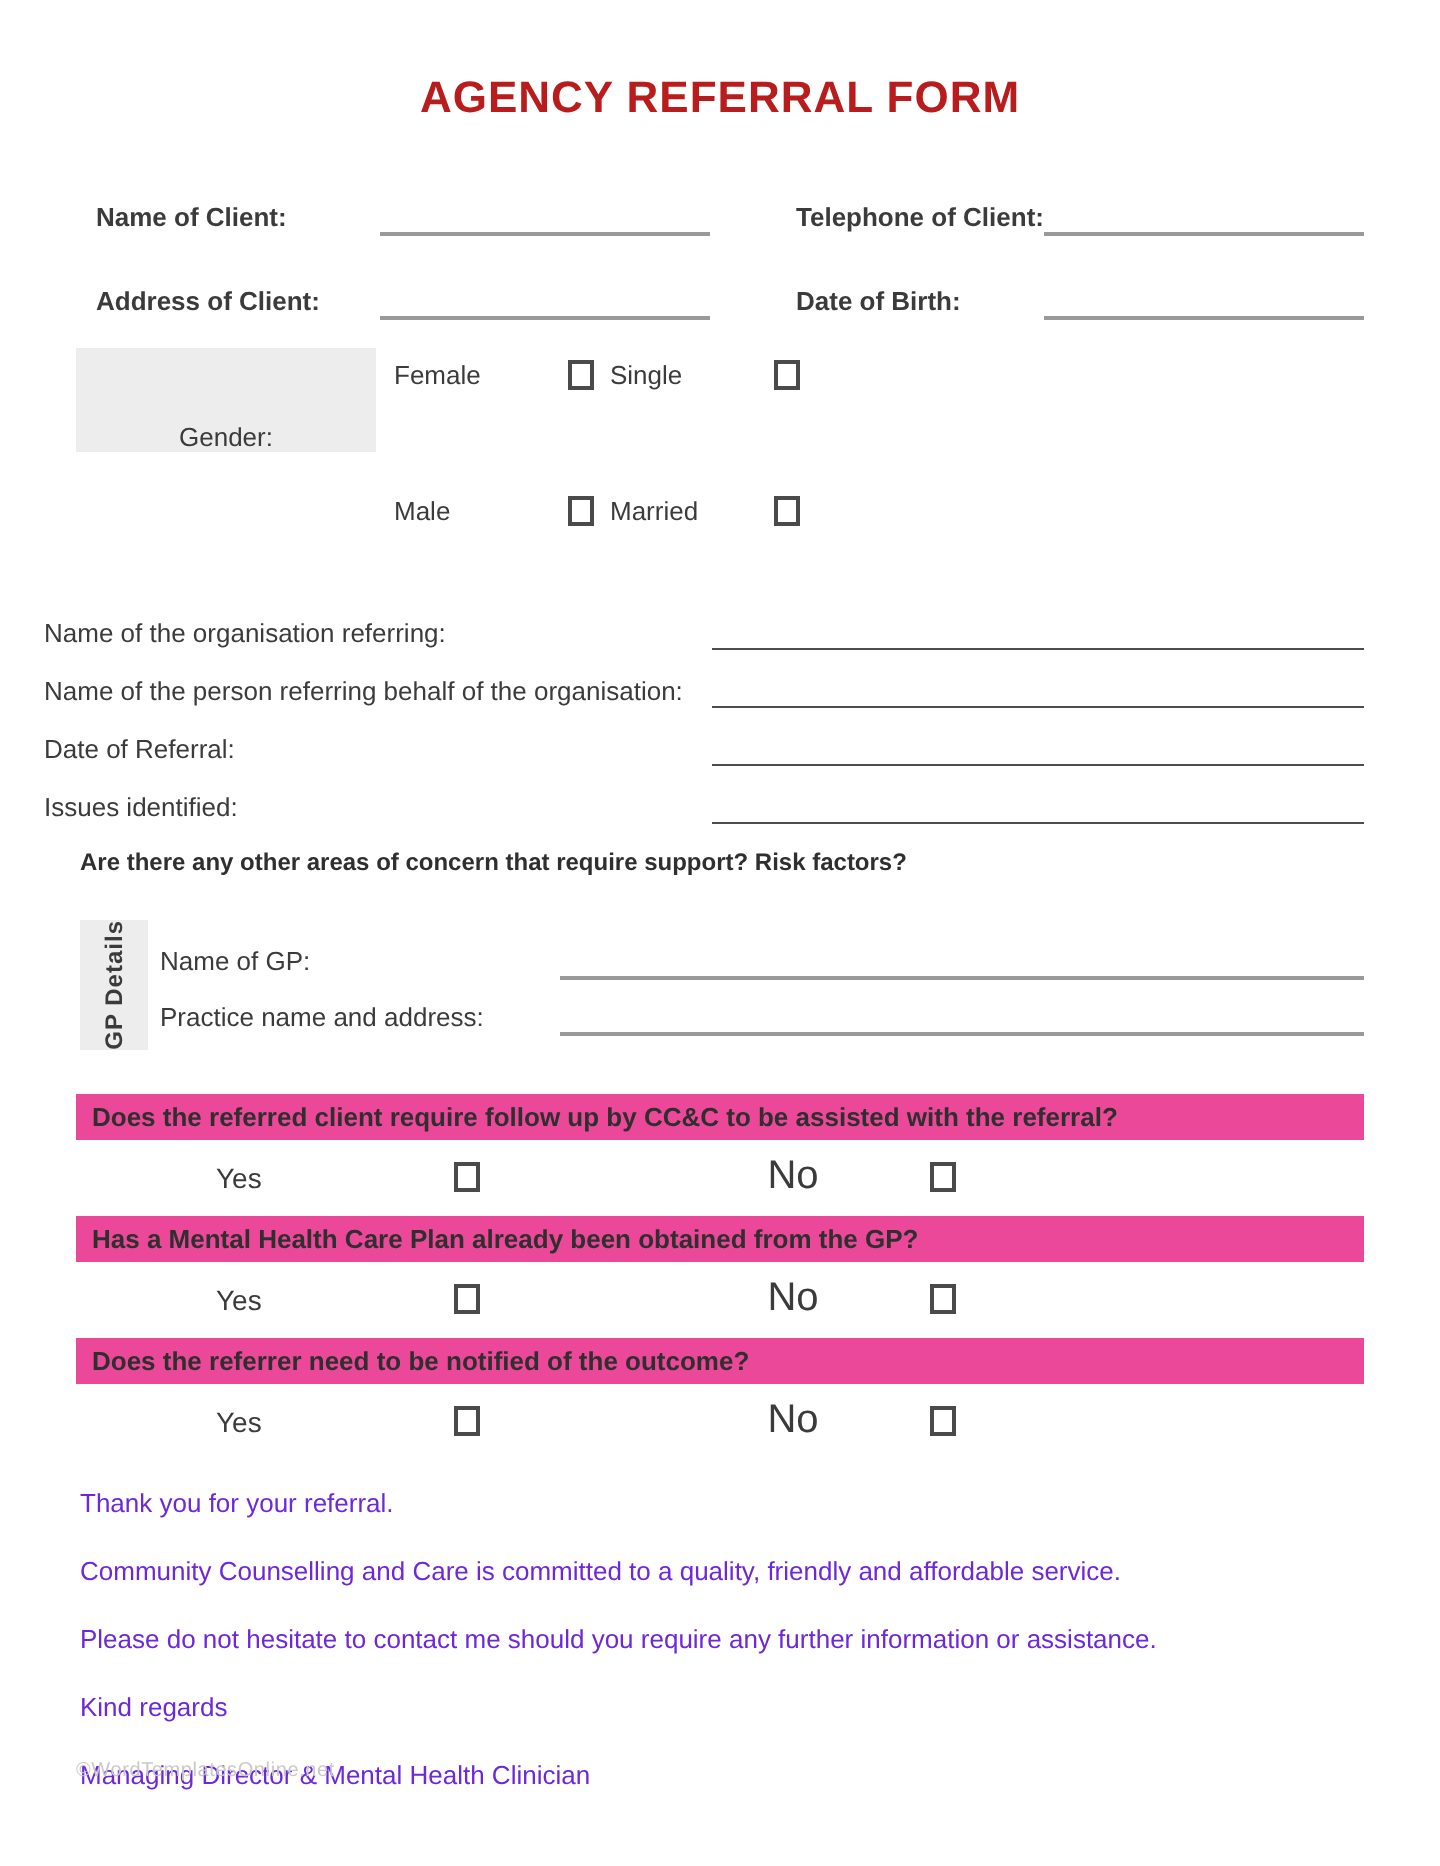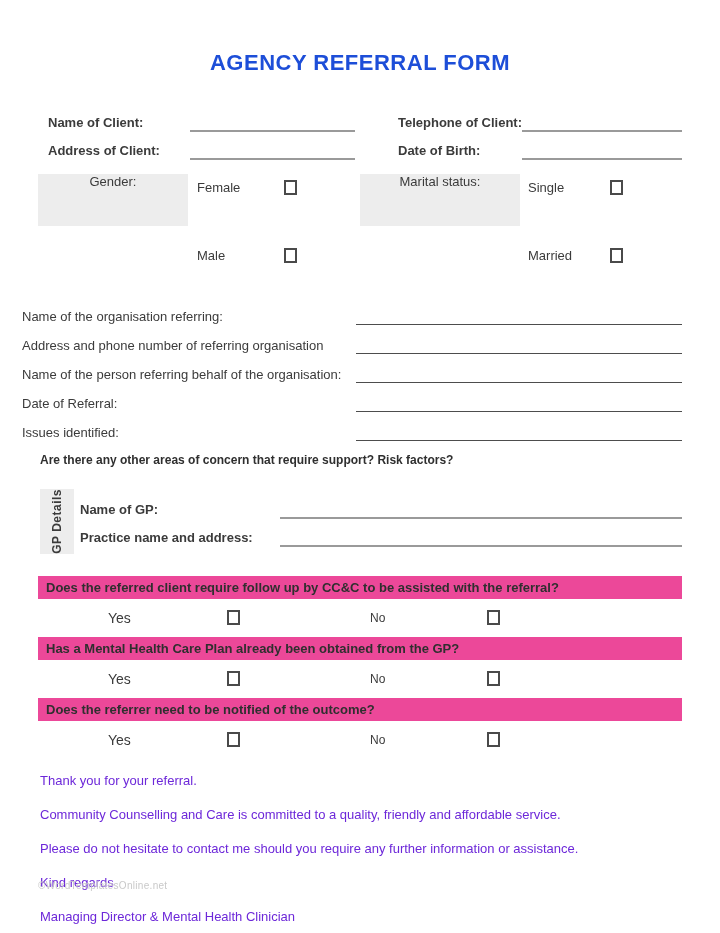--- a/index.html
+++ b/index.html
@@ -8,33 +8,33 @@
     position: relative;
     width: 720px;
     height: 933px;
     background: #ffffff;
     font-family: "Liberation Sans", sans-serif;
     color: #3b3b3b;
     overflow: hidden;
   }
   .title {
     margin: 0;
-    padding-top: 50px;
+    padding-top: 36px;
     text-align: center;
     font-size: 22px;
     font-weight: bold;
     letter-spacing: 0.5px;
-    color: #1d4ed8;
+    color: #b91c1c;
   }
 
   
   .field-grid {
     display: grid;
     grid-template-columns: 142px 165px 43px 124px 160px;
-    row-gap: 6px;
+    row-gap: 20px;
     margin: 34px 0 0 48px;
   }
   .field-grid .flabel {
     font-size: 13px;
     font-weight: bold;
     align-self: end;
     padding-bottom: 2px;
   }
   .write-line {
     border-bottom: 2px solid #9a9a9a;
@@ -46,21 +46,21 @@
   
   .demo-row {
     display: flex;
     margin: 14px 0 0 38px;
     align-items: stretch;
   }
   .gray-box {
     background: #ededed;
     height: 52px;
     display: flex;
-    align-items: flex-start;
+    align-items: flex-end;
     justify-content: center;
     font-size: 13px;
   }
   .gender-box { width: 150px; }
   .marital-box { width: 160px; margin-left: 63px; }
   .opt-col {
     display: flex;
     flex-direction: column;
     justify-content: space-between;
     padding: 3px 0 5px;
@@ -126,21 +126,21 @@
     font-weight: bold;
     letter-spacing: 0.5px;
     color: #3b3b3b;
   }
   .gp-fields { flex: 1; margin-left: 6px; padding: 2px 0; }
   .gp-row { display: flex; align-items: flex-end; height: 28px; }
   .gp-row .glabel {
     width: 200px;
     flex: none;
     font-size: 13px;
-    font-weight: bold;
+    font-weight: normal;
     padding-bottom: 2px;
   }
   .gp-row .gline {
     flex: 1;
     border-bottom: 2px solid #9a9a9a;
     height: 16px;
   }
 
   
   .q-banner {
@@ -155,21 +155,21 @@
     align-items: center;
   }
   .q-first { margin-top: 22px; }
   .yn-row {
     display: flex;
     align-items: center;
     height: 38px;
     gap: 20px;
   }
   .yn-yes-label { margin-left: 108px; width: 99px; font-size: 14px; }
-  .yn-no-label  { margin-left: 110px; width: 97px; font-size: 12px; }
+  .yn-no-label  { margin-left: 88px; width: 97px; font-size: 20px; text-align: center; }
 
   
   .closing { margin: 14px 38px 0 40px; }
   .closing p {
     margin: 0 0 19px 0;
     font-size: 13px;
     line-height: 15px;
     color: #6d28d9;
   }
   .watermark {
@@ -210,42 +210,35 @@
       <div class="opt-row">
         <span>Female</span>
         <span class="checkbox"></span>
       </div>
       <div class="opt-row">
         <span>Male</span>
         <span class="checkbox"></span>
       </div>
     </div>
 
-    <div class="gray-box marital-box">
-      <span>Marital status:</span>
-    </div>
     <div class="opt-col marital-opts">
       <div class="opt-row">
         <span>Single</span>
         <span class="checkbox"></span>
       </div>
       <div class="opt-row">
         <span>Married</span>
         <span class="checkbox"></span>
       </div>
     </div>
   </div>
 
   <div class="org-section">
     <div class="org-row">
       <div class="olabel">Name of the organisation referring:</div>
-      <div class="oline"></div>
-    </div>
-    <div class="org-row">
-      <div class="olabel">Address and phone number of referring organisation</div>
       <div class="oline"></div>
     </div>
     <div class="org-row">
       <div class="olabel">Name of the person referring behalf of the organisation:</div>
       <div class="oline"></div>
     </div>
     <div class="org-row">
       <div class="olabel">Date of Referral:</div>
       <div class="oline"></div>
     </div>

